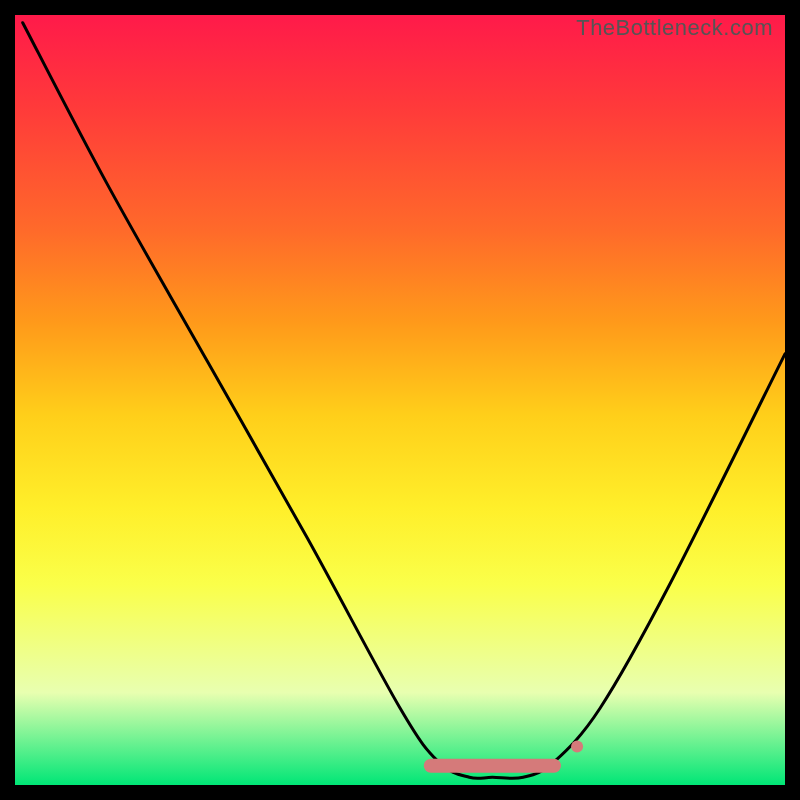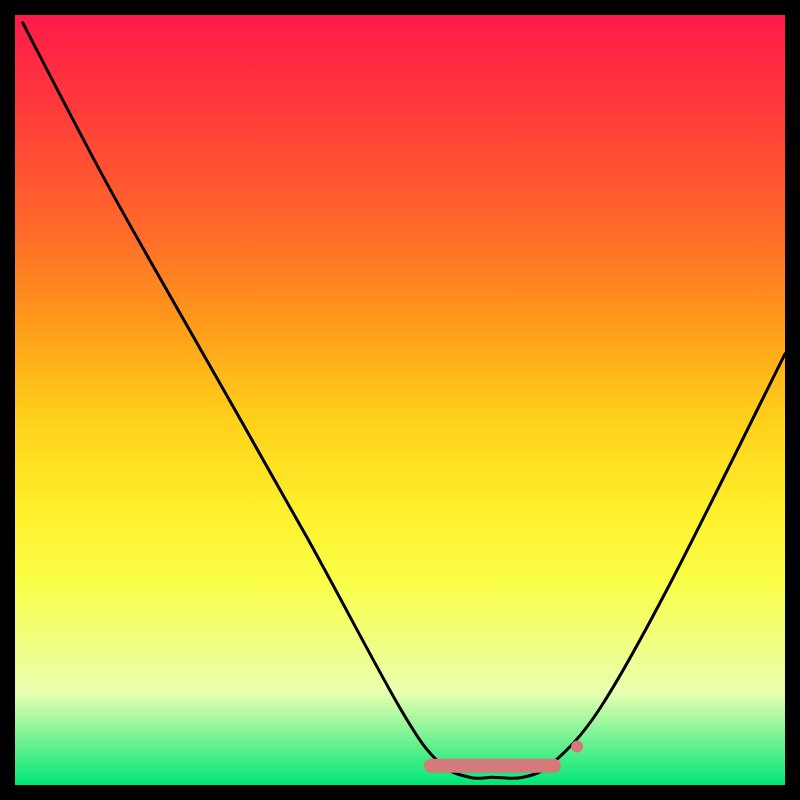--- a/index.html
+++ b/index.html
@@ -63,13 +63,14 @@
 
   <svg class="curve" viewBox="0 0 770 770" preserveAspectRatio="none">
 
     <path fill="none" stroke="#000000" stroke-width="3" stroke-linecap="round" d="M 7.7 7.7000000000000455 C 21.816666666666666 34.650000000000034, 61.599999999999994 112.93333333333334, 92.39999999999999 169.39999999999998 C 123.19999999999999 225.86666666666662, 159.13333333333333 287.4666666666666, 192.5 346.49999999999994 C 225.86666666666667 405.5333333333333, 260.5166666666667 465.85, 292.6 523.6 C 324.68333333333334 581.35, 363.18333333333334 655.7833333333333, 385 693 C 406.81666666666666 730.2166666666667, 411.95000000000005 735.35, 423.50000000000006 746.9 C 435.05000000000007 758.4499999999999, 445.3166666666666 759.7333333333333, 454.29999999999995 762.3 C 463.2833333333333 764.8666666666666, 468.41666666666663 762.3, 477.4 762.3 C 486.3833333333333 762.3, 497.9333333333334 764.8666666666666, 508.20000000000005 762.3 C 518.4666666666667 759.7333333333333, 526.1666666666666 758.4499999999999, 539 746.9 C 551.8333333333334 735.35, 565.95 722.5166666666667, 585.2 693 C 604.45 663.4833333333333, 623.7 628.8333333333333, 654.5 569.8 C 685.3 510.7666666666666, 750.75 377.29999999999995, 770 338.79999999999995"></path>
 
     <path fill="none" stroke="#d57a7a" stroke-width="14" stroke-linecap="round" d="M 415.8 750.75 L 539 750.75"></path>
 
     <circle fill="#d57a7a" r="6" cx="562.1" cy="731.5"></circle>
   </svg>
 
+  <div class="attribution">TheBottleneck.com</div>
 </div>
 
 </body></html>

